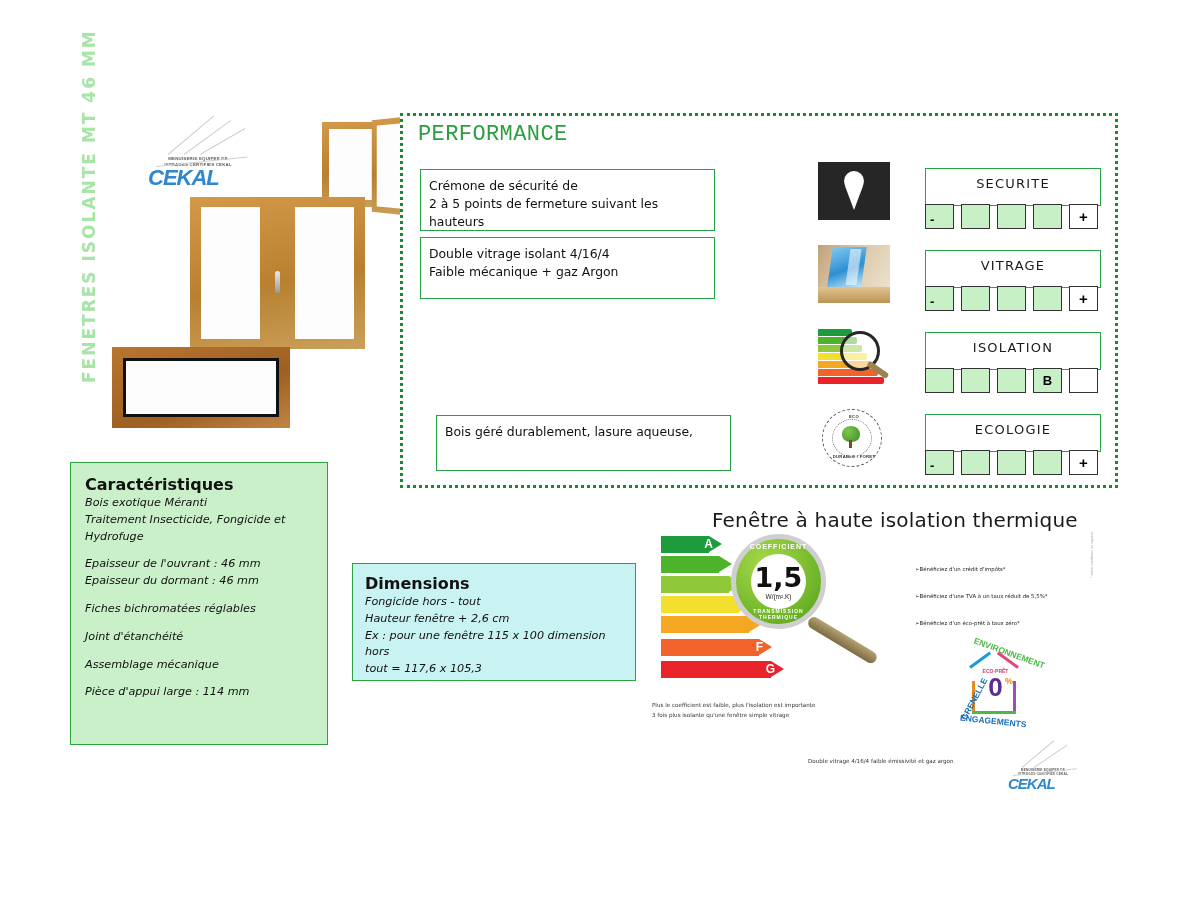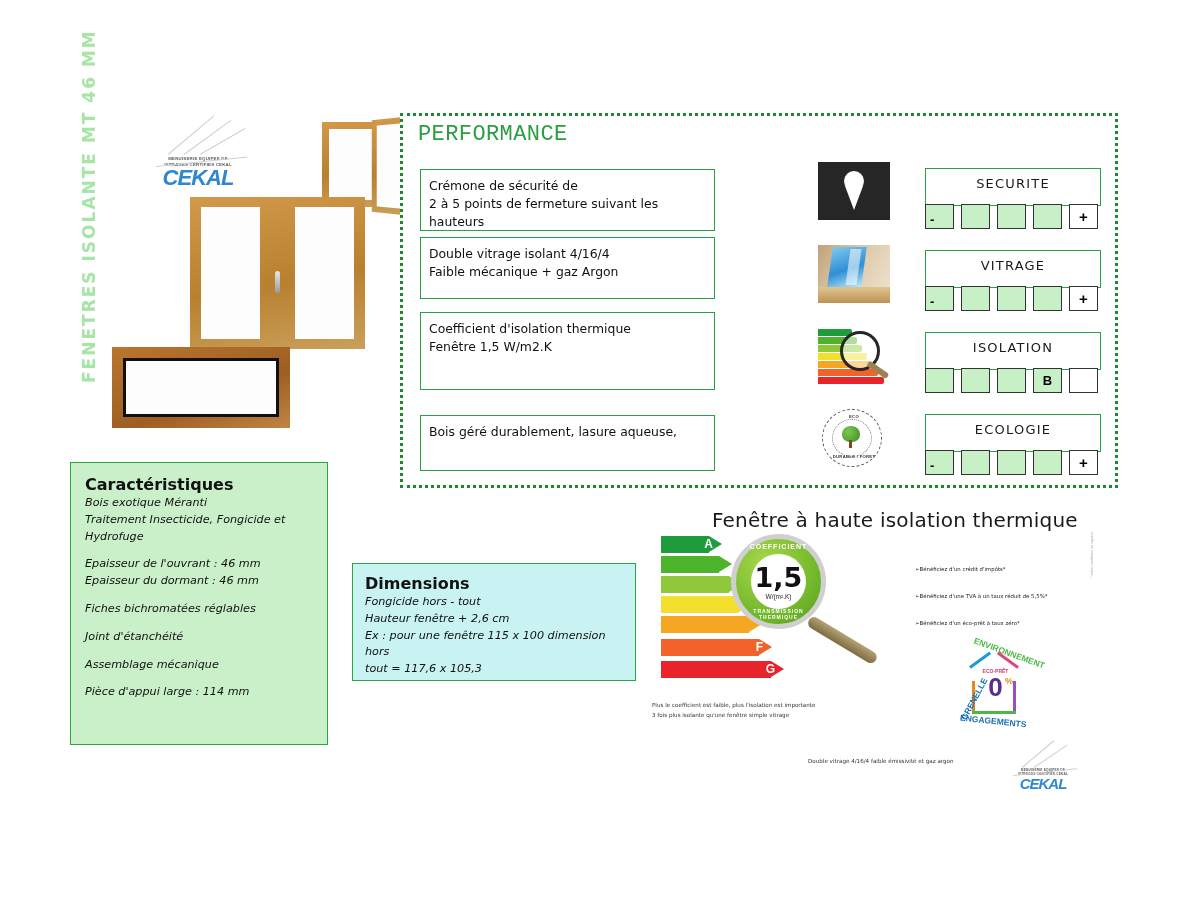--- a/index.html
+++ b/index.html
@@ -13,21 +13,21 @@
     transform:rotate(-90deg);
     color:#a6e5a6;font-size:17px;font-weight:bold;letter-spacing:2px;
     font-family:"DejaVu Sans",sans-serif;
     text-align:center;white-space:nowrap;
   }
 
   
   .cekal{width:100px;}
   .cekal .top{font-size:4.4px;color:#5a5a5a;font-weight:bold;letter-spacing:.2px;line-height:1.25;text-align:center;}
   .cekal .word{font-size:22px;font-weight:bold;font-style:italic;color:#2f87d0;
-    font-family:"Liberation Sans",sans-serif;text-align:center;line-height:1;letter-spacing:-1px;}
+    font-family:"Liberation Sans",sans-serif;text-align:left;line-height:1;letter-spacing:-1px;}
   .cekal.small .word{font-size:15px;}
   .cekal.small .top{font-size:3.2px;}
   .slash{position:absolute;background:#cfcfcf;height:1px;transform-origin:left center;}
 
   
   .frame{position:absolute;box-sizing:border-box;}
   .wood{background:linear-gradient(170deg,#d2994a,#b8802f 55%,#caa05a);}
   .pane{background:#fdfdfd;}
 
   
@@ -162,25 +162,21 @@
 
   <div class="abs pbox" style="left:420px;top:169px;width:295px;height:62px;">
     <div>Crémone de sécurité de</div>
     <div>2 à  5 points de fermeture suivant les</div>
     <div>hauteurs</div>
   </div>
   <div class="abs pbox" style="left:420px;top:237px;width:295px;height:62px;">
     <div>Double vitrage isolant 4/16/4</div>
     <div>Faible mécanique + gaz Argon</div>
   </div>
-  <div class="abs pbox" style="left:420px;top:312px;width:295px;height:78px;">
-    <div>Coefficient d'isolation thermique</div>
-    <div>Fenêtre 1,5 W/m2.K</div>
-  </div>
-  <div class="abs pbox" style="left:420px;top:415px;width:295px;height:56px;">
+  <div class="abs pbox" style="left:436px;top:415px;width:295px;height:56px;">
     <div>Bois géré durablement, lasure aqueuse,</div>
   </div>
 
   <div class="abs itile" id="ico-sec" style="left:818px;top:162px;">
     <div class="keyhole"></div>
   </div>
   <div class="abs itile" id="ico-vit" style="left:818px;top:245px;">
     <div class="glasspane"></div>
       <div class="glasspane2"></div>
       <div class="sillb"></div>

